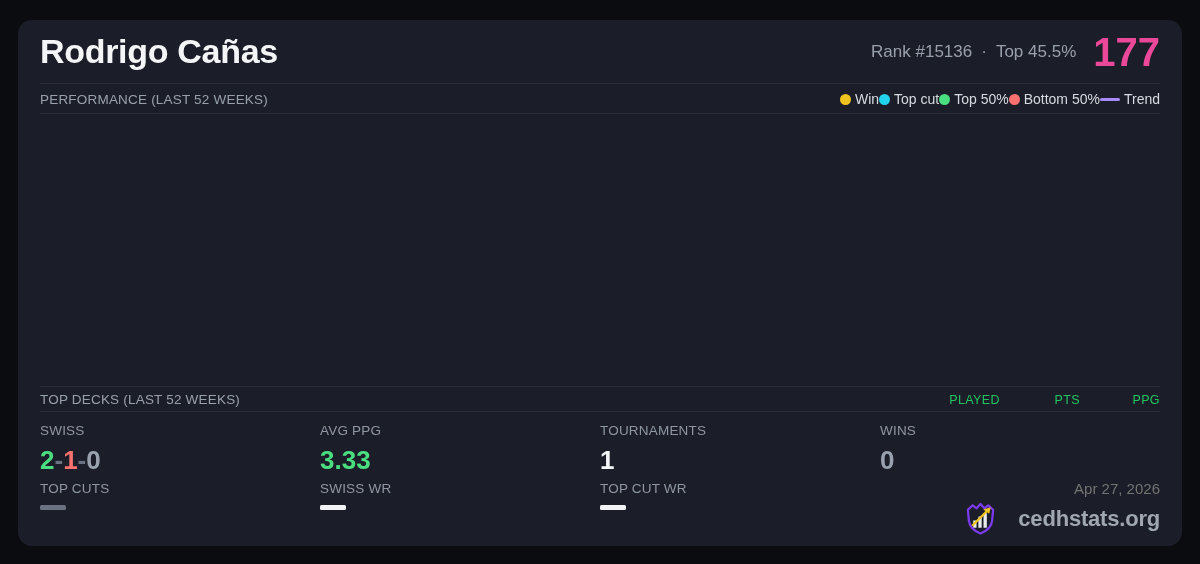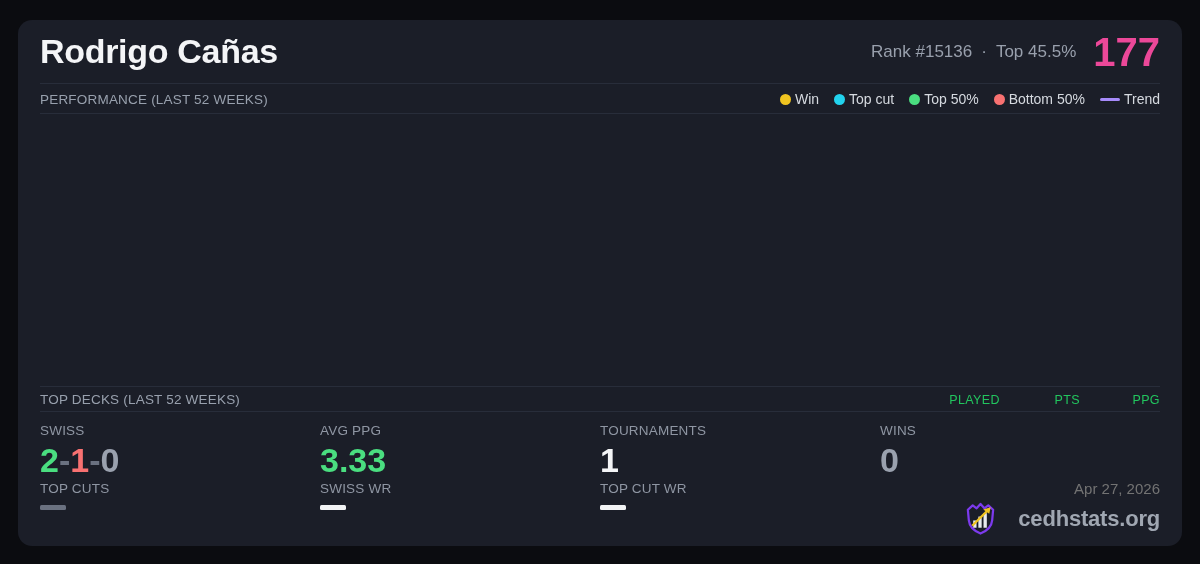--- a/index.html
+++ b/index.html
@@ -50,21 +50,21 @@
     align-items: center;
     padding: 7px 0 6px;
     border-bottom: 1px solid #282d3a;
     text-align: right;
   }
   .section-heading {
     font-size: 13.5px;
     color: #98a0ad;
     letter-spacing: 0.2px;
   }
-  .legend { display: flex; align-items: center; gap: 15px; }
+  .legend { display: flex; align-items: center; }
   .legend-item { display: flex; align-items: center; gap: 4px; font-size: 14px; color: #d6dae0; }
   .dot { width: 11px; height: 11px; border-radius: 50%; flex: none; }
   .trend-marker { width: 20px; height: 3px; border-radius: 2px; flex: none; }
   
   .chart-area { flex: 1; }
   
   .decks-row {
     display: flex;
     justify-content: space-between;
     align-items: center;
@@ -87,21 +87,21 @@
     grid-template-rows: 19px 39px 19px auto;
     padding: 9px 0 10px;
   }
   .stat-label {
     font-size: 13.5px;
     color: #8f96a3;
     letter-spacing: 0.2px;
     align-self: center;
   }
   .stat-value {
-    font-size: 34px;
+    font-size: 26px;
     font-weight: 700;
     color: #f4f5f7;
     align-self: center;
     line-height: 1;
   }
   .val-green { color: #4ade80; }
   .val-red { color: #f87171; }
   .val-gray { color: #9aa1ae; }
   .val-dim { color: #6a7180; font-weight: 700; }
   .dash-bar { width: 26px; height: 5px; border-radius: 1.5px; margin-top: 7px; }

